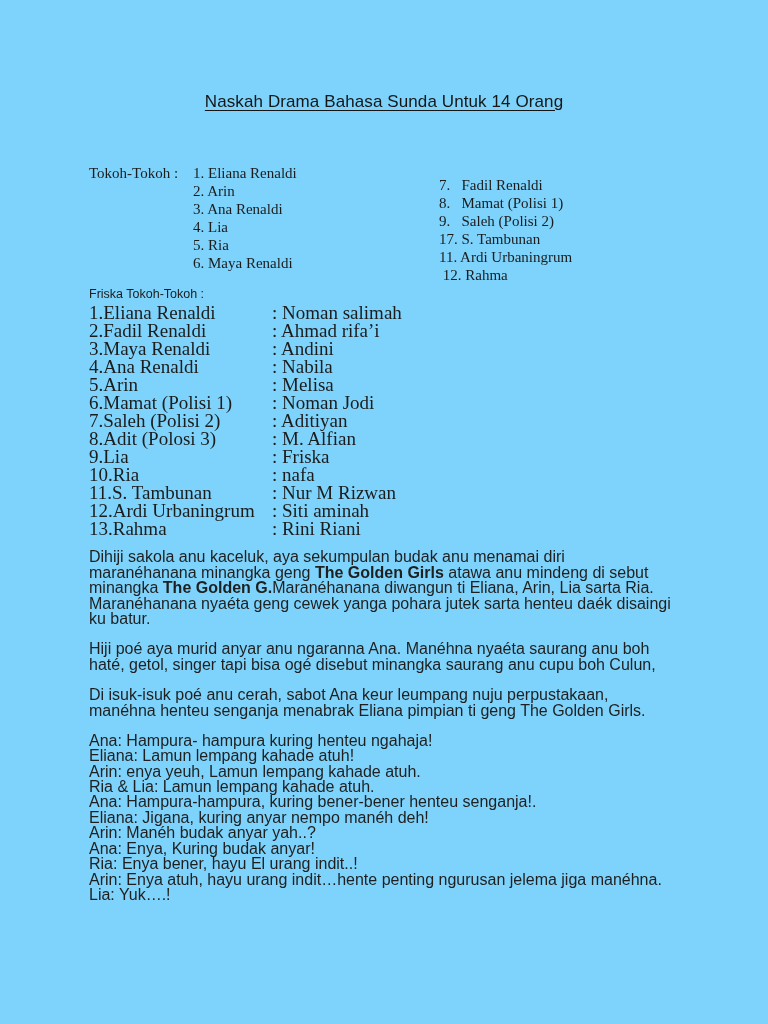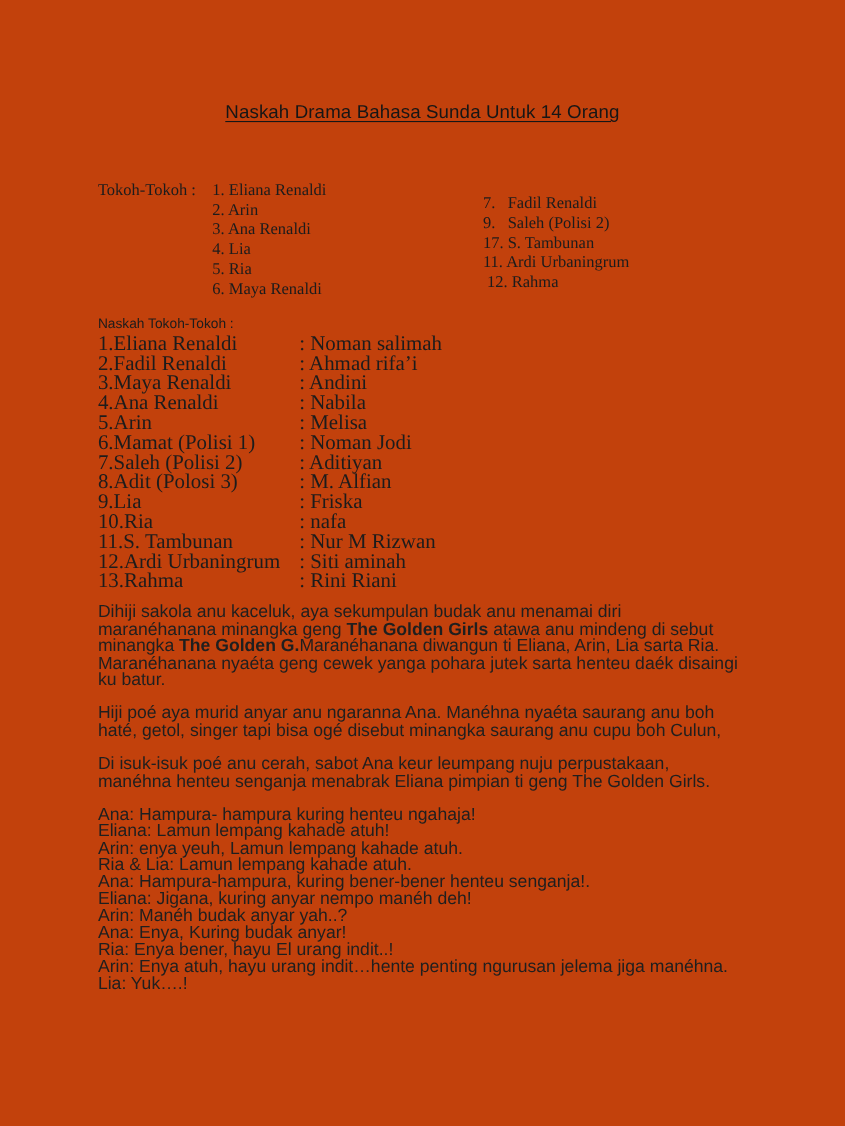--- a/index.html
+++ b/index.html
@@ -16,21 +16,21 @@
     color: #1c1c1c;
     overflow: hidden;
   }
 
   .page {
     position: absolute;
     left: 0;
     top: 0;
     width: 768px;
     height: 1024px;
-    background: #c2410c;
+    background: #7dd3fc;
   }
 
   
   .doc-title {
     position: absolute;
     left: 0;
     top: 92px;
     width: 768px;
     text-align: center;
     font-family: "Liberation Sans", "DejaVu Sans", sans-serif;
@@ -148,28 +148,29 @@
     <div class="tokoh-col-left">
       <span class="tokoh-row">1. Eliana Renaldi</span>
       <span class="tokoh-row">2. Arin</span>
       <span class="tokoh-row">3. Ana Renaldi</span>
       <span class="tokoh-row">4. Lia</span>
       <span class="tokoh-row">5. Ria</span>
       <span class="tokoh-row">6. Maya Renaldi</span>
     </div>
     <div class="tokoh-col-right">
       <span class="tokoh-row">7.   Fadil Renaldi</span>
+      <span class="tokoh-row">8.   Mamat (Polisi 1)</span>
       <span class="tokoh-row">9.   Saleh (Polisi 2)</span>
       <span class="tokoh-row">17. S. Tambunan</span>
       <span class="tokoh-row">11. Ardi Urbaningrum</span>
       <span class="tokoh-row"> 12. Rahma</span>
     </div>
   </div>
 
-  <div class="pemeran-head">Naskah Tokoh-Tokoh :</div>
+  <div class="pemeran-head">Friska Tokoh-Tokoh :</div>
 
   <div class="cast-list">
     <div class="cast-row">
       <span class="cast-role">1.Eliana Renaldi</span>
       <span class="cast-actor">: Noman salimah</span>
     </div>
     <div class="cast-row">
       <span class="cast-role">2.Fadil Renaldi</span>
       <span class="cast-actor">: Ahmad rifa’i</span>
     </div>

